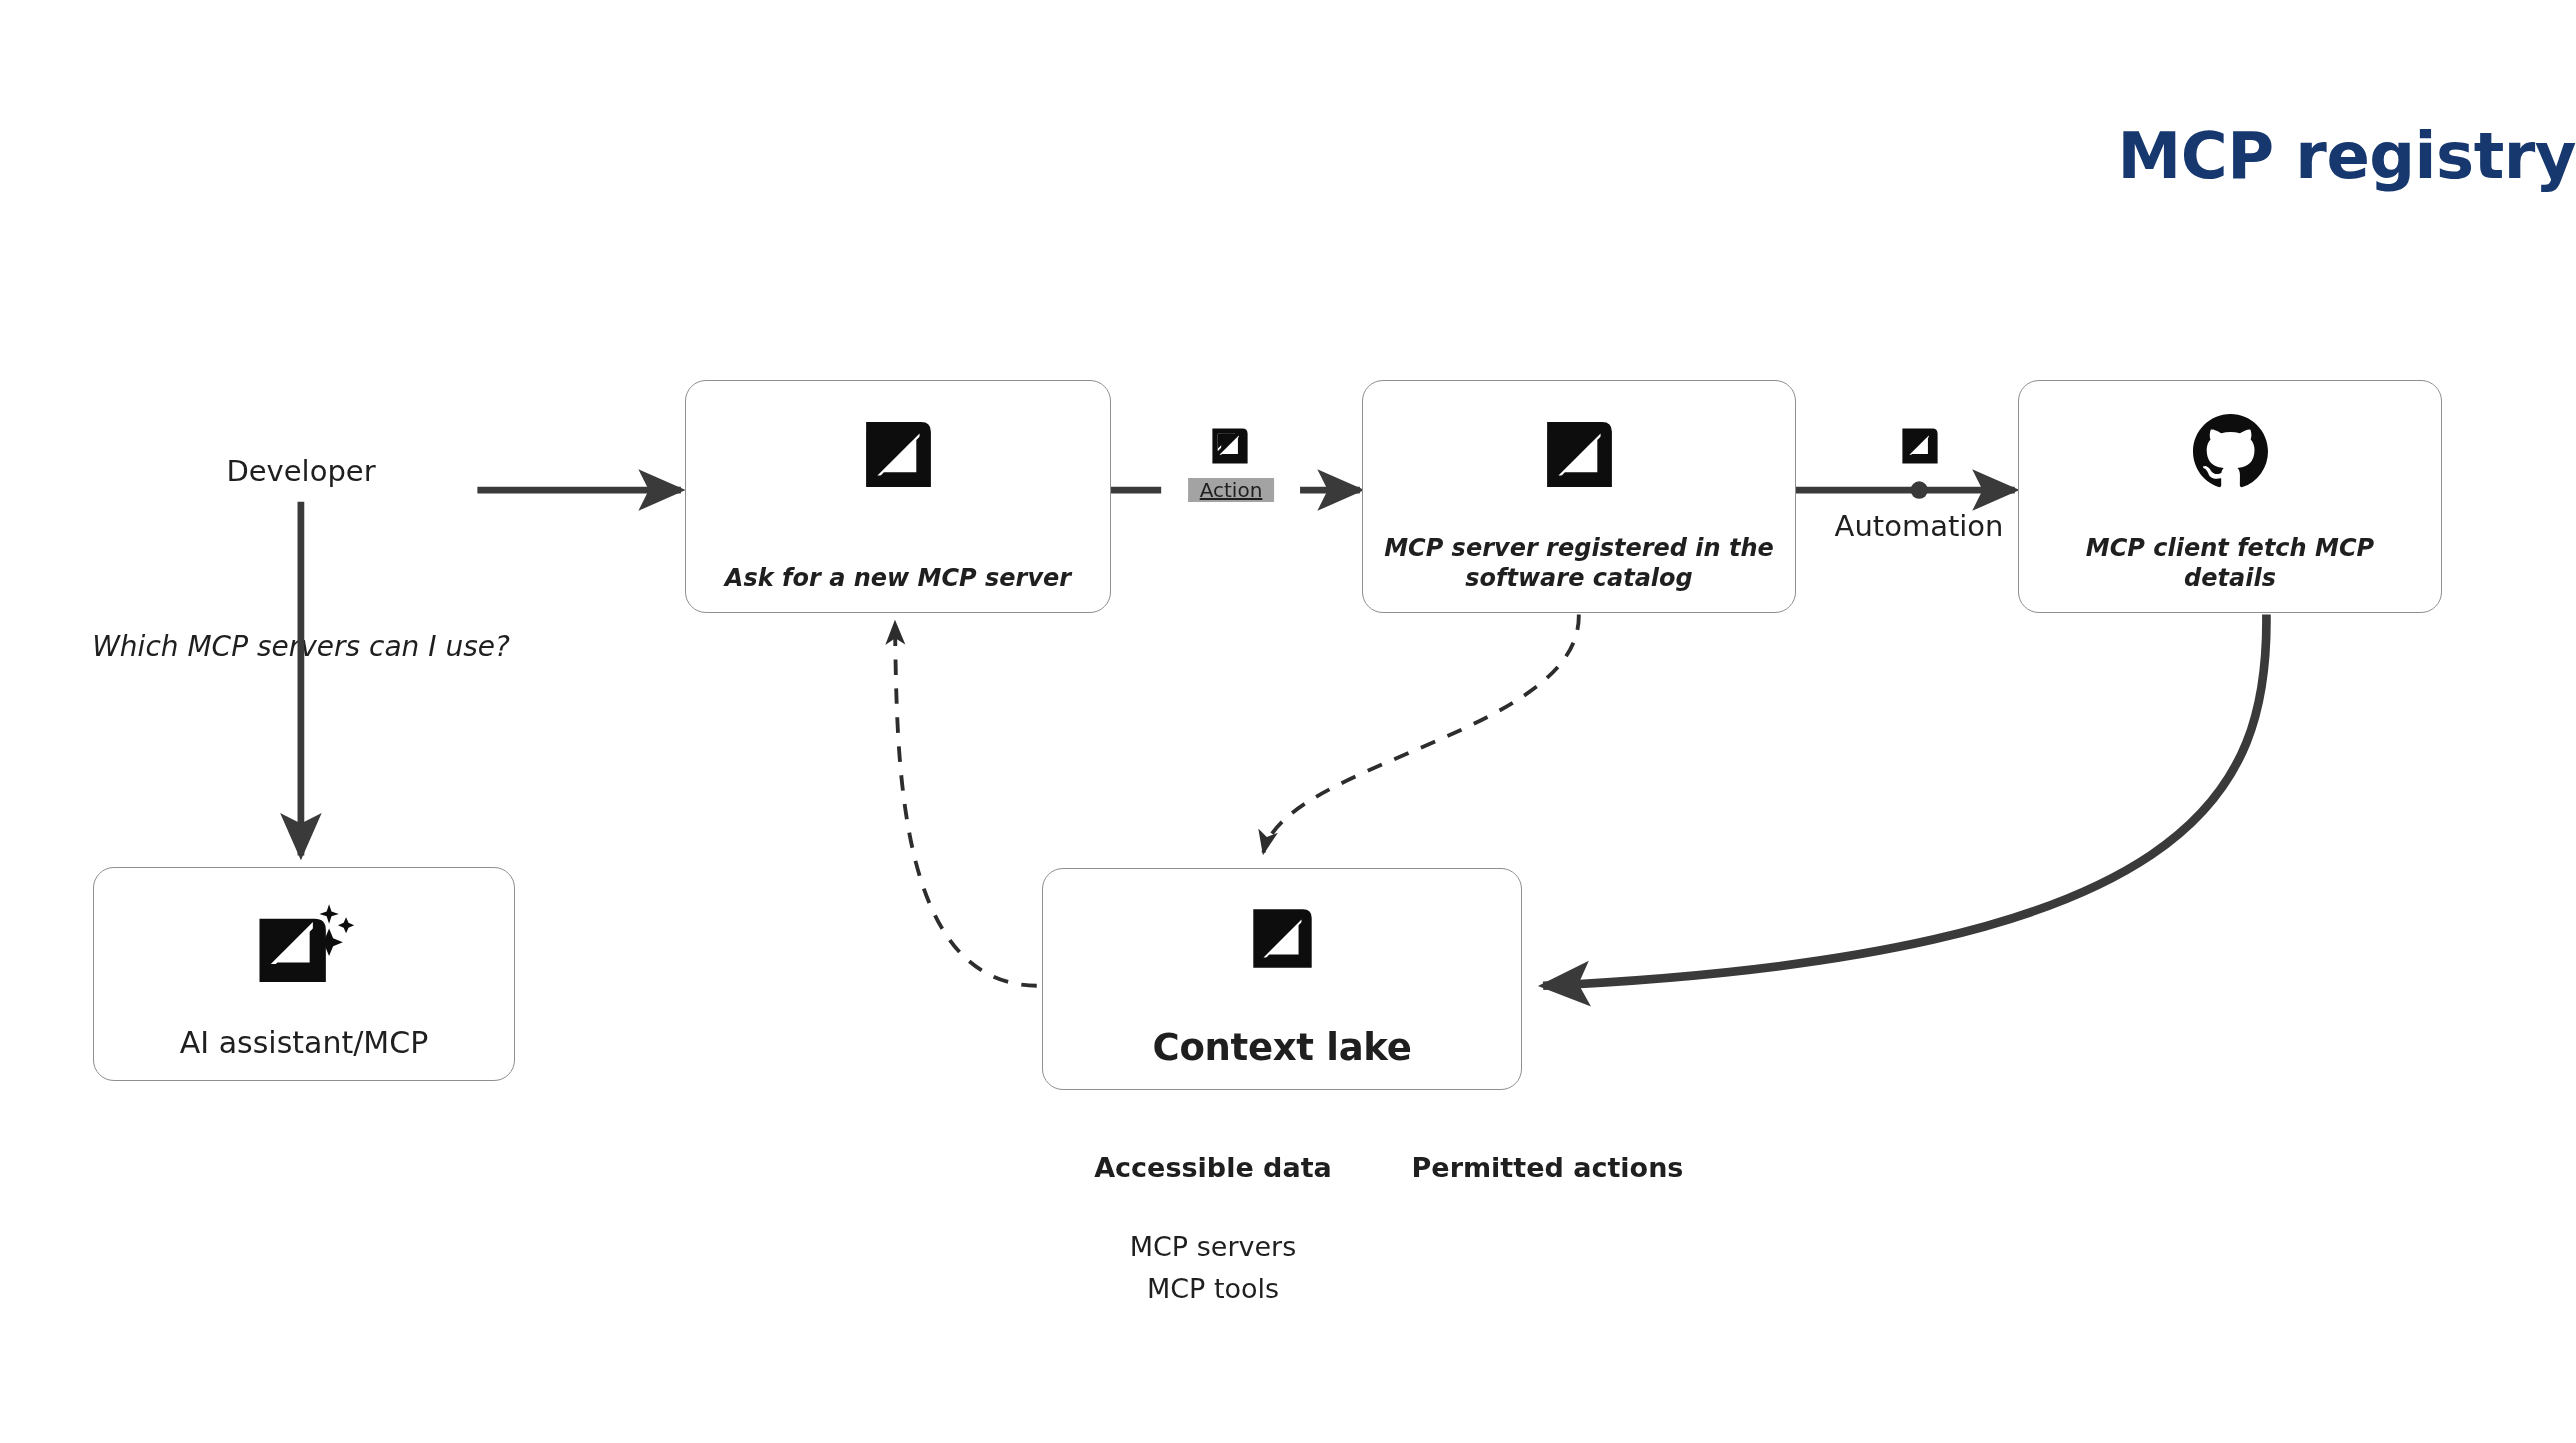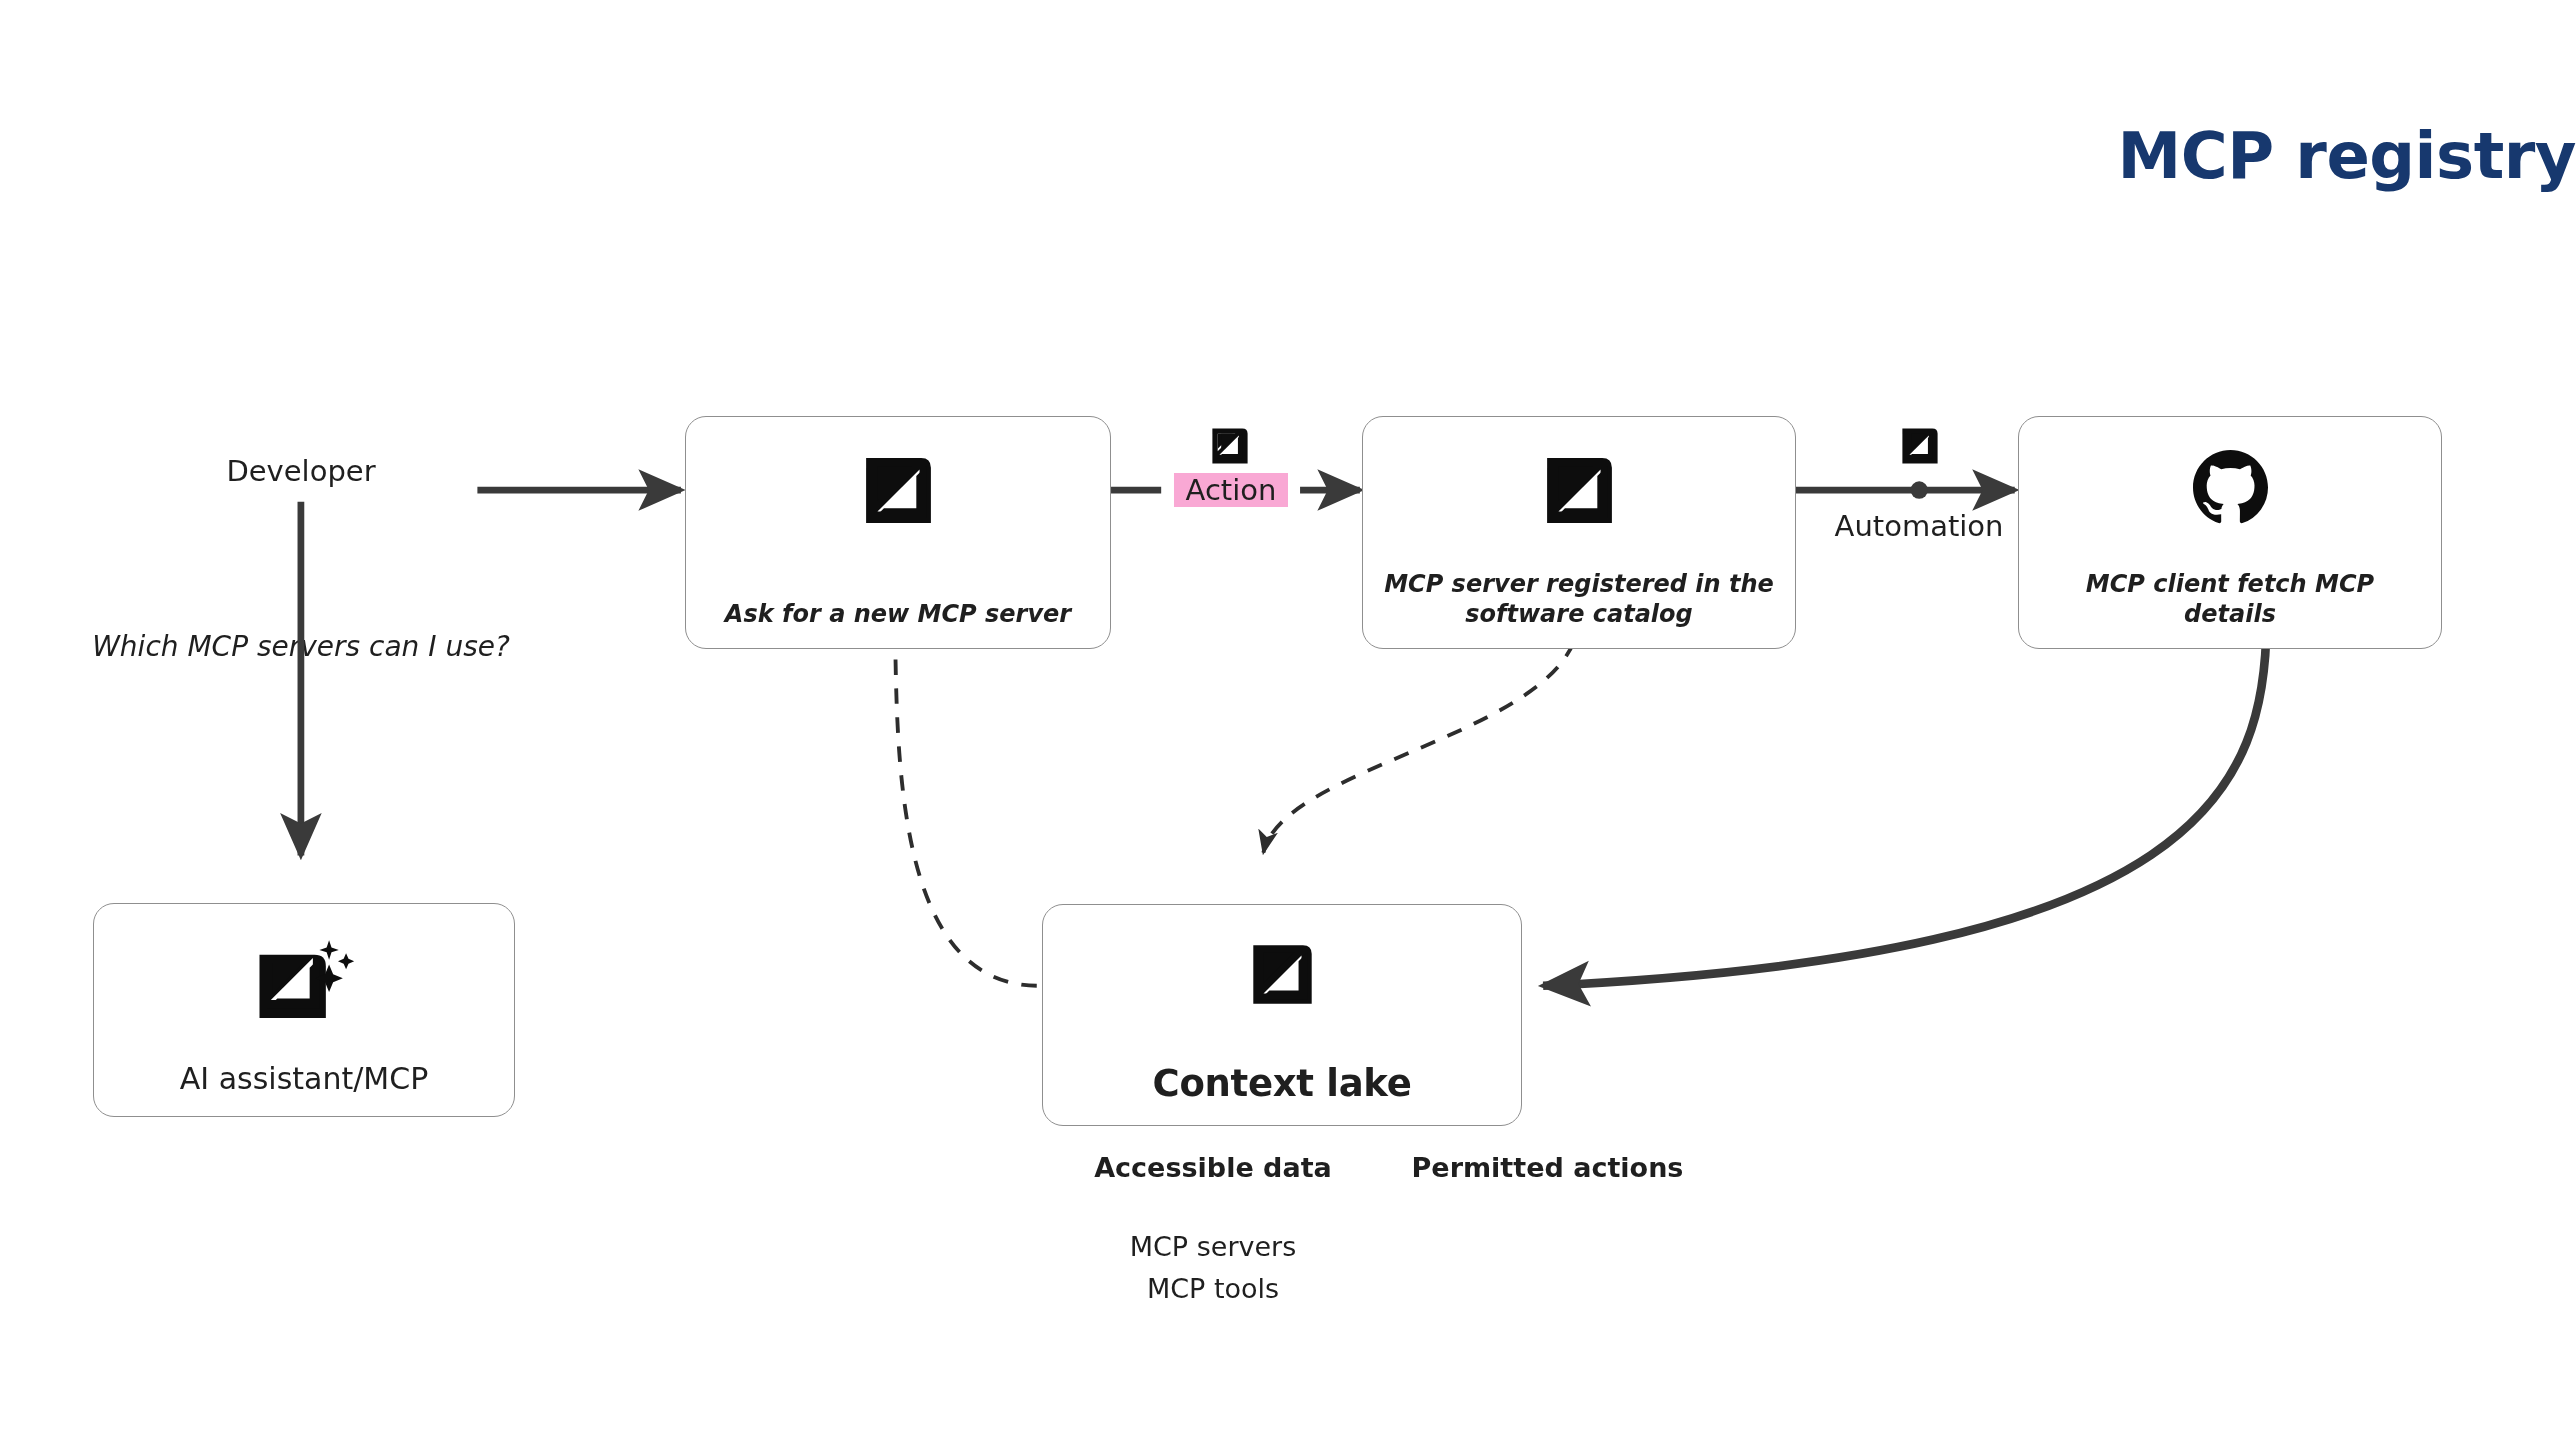--- a/index.html
+++ b/index.html
@@ -38,21 +38,20 @@
     box-sizing: border-box;
     background: #ffffff;
     border: 1.9px solid #8f8f8f;
     border-radius: 21px;
     display: flex;
     flex-direction: column;
     align-items: center;
     justify-content: space-between;
     padding: 25px 17.4px 19px 17.4px;
     z-index: 5;
-    margin-top: 36px;
   }
   .node .node-icon {
     flex: 0 0 auto;
     display: flex;
     align-items: center;
     justify-content: center;
     margin-top: 7.7px;
   }
   .node .node-label {
     flex: 0 0 auto;
@@ -96,24 +95,25 @@
     left: 301px;
     top: 646px;
     transform: translate(-50%, -50%);
     font-size: 28px;
     font-style: italic;
   }
   #edge-label-action {
     left: 1231px;
     top: 490px;
     transform: translate(-50%, -50%);
-    font-size: 29px;
-    background: #f9a8d4;
+    font-size: 20px;
+    background: #a3a3a3;
     padding: 0 11.6px;
     z-index: 6;
+    text-decoration: underline;
   }
   #edge-label-automation {
     left: 1919px;
     top: 526px;
     transform: translate(-50%, -50%);
     font-size: 29px;
     z-index: 6;
   }
 
   

